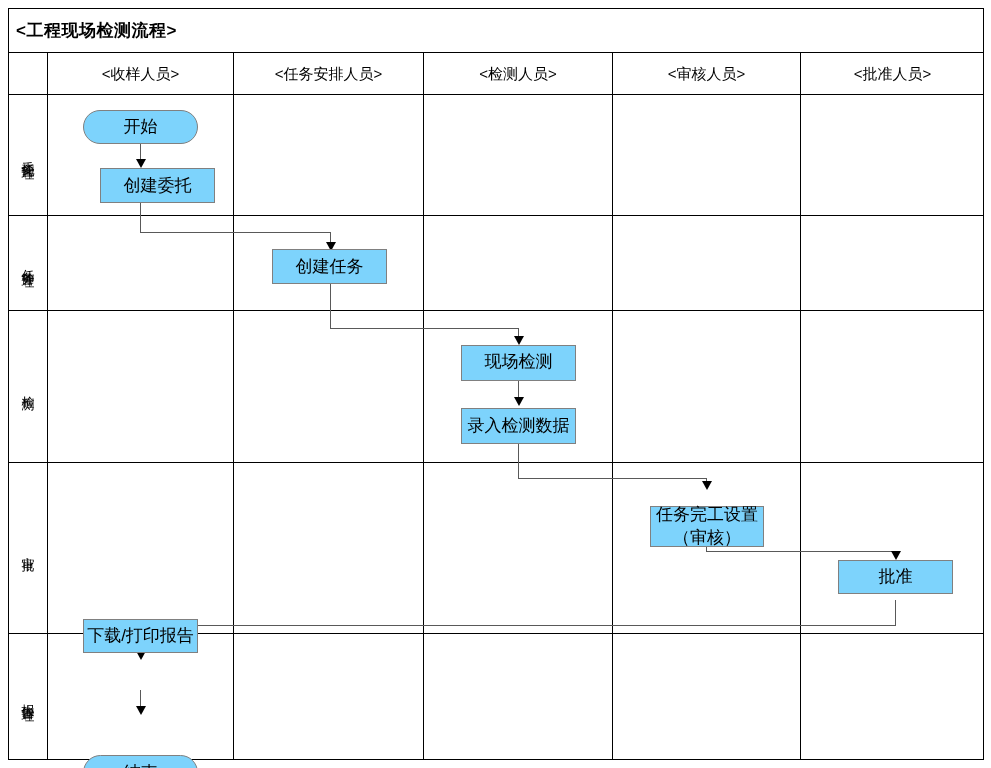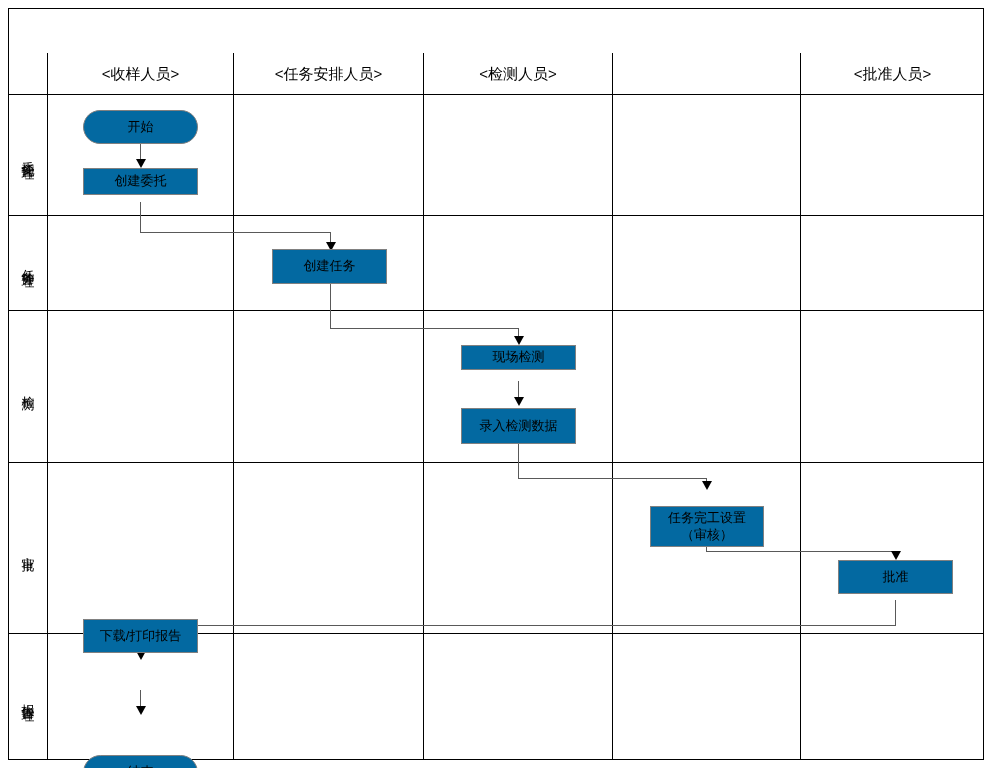--- a/index.html
+++ b/index.html
@@ -94,26 +94,26 @@
     text-orientation: upright;
     letter-spacing: 2px;
     line-height: 1;
   }
 
   
   .node {
     position: absolute;
     box-sizing: border-box;
     border: 1px solid #808080;
-    background: #0369a1;
+    background: #7dd3fc;
     display: flex;
     align-items: center;
     justify-content: center;
     text-align: center;
-    font-size: 13px;
+    font-size: 17px;
     color: #000000;
     line-height: 1.25;
     z-index: 5;
   }
   .node.terminator {
     border-radius: 20px;
   }
   .node.two-line {
     flex-direction: column;
     line-height: 1.3;
@@ -142,20 +142,23 @@
     z-index: 4;
   }
 </style>
 </head>
 <body>
 
 <div id="canvas">
 
   <div class="frame"></div>
 
+  <div class="title-row">
+    <span class="title-text">&lt;工程现场检测流程&gt;</span>
+  </div>
 
   <div class="vline" style="left:47px;  top:53px; height:707px;"></div>
   <div class="vline" style="left:233px; top:53px; height:707px;"></div>
   <div class="vline" style="left:423px; top:53px; height:707px;"></div>
   <div class="vline" style="left:612px; top:53px; height:707px;"></div>
   <div class="vline" style="left:800px; top:53px; height:707px;"></div>
 
   <div class="hline" style="left:8px; top:94px;  width:976px;"></div>
   <div class="hline" style="left:8px; top:215px; width:976px;"></div>
   <div class="hline" style="left:8px; top:310px; width:976px;"></div>
@@ -164,20 +167,23 @@
 
   <div class="colhead" style="left:48px;  width:185px;">
     <span>&lt;收样人员&gt;</span>
   </div>
   <div class="colhead" style="left:234px; width:189px;">
     <span>&lt;任务安排人员&gt;</span>
   </div>
   <div class="colhead" style="left:424px; width:188px;">
     <span>&lt;检测人员&gt;</span>
   </div>
+  <div class="colhead" style="left:613px; width:187px;">
+    <span>&lt;审核人员&gt;</span>
+  </div>
   <div class="colhead" style="left:801px; width:183px;">
     <span>&lt;批准人员&gt;</span>
   </div>
 
   <div class="lane-label" style="top:95px;  height:120px;">
     <span class="vtext">委托管理</span>
   </div>
   <div class="lane-label" style="top:216px; height:94px;">
     <span class="vtext">任务管理</span>
   </div>
@@ -222,29 +228,29 @@
   <div class="conn-v" style="left:140px; top:625px; height:28px;"></div>
   <div class="arrow-down" style="left:136px; top:651px;"></div>
 
   <div class="conn-v" style="left:140px; top:690px; height:17px;"></div>
   <div class="arrow-down" style="left:136px; top:706px;"></div>
 
   <div class="node terminator" style="left:83px; top:110px; width:115px; height:34px;">
     <span>开始</span>
   </div>
 
-  <div class="node" style="left:83px; top:168px; width:115px; height:27px;text-align:right;">
+  <div class="node" style="left:100px; top:168px; width:115px; height:35px;text-align:right;">
     <span>创建委托</span>
   </div>
 
   <div class="node" style="left:272px; top:249px; width:115px; height:35px;">
     <span>创建任务</span>
   </div>
 
-  <div class="node" style="left:461px; top:345px; width:115px; height:25px;">
+  <div class="node" style="left:461px; top:345px; width:115px; height:36px;font-family:Liberation Mono, monospace;">
     <span>现场检测</span>
   </div>
 
   <div class="node" style="left:461px; top:408px; width:115px; height:36px;">
     <span>录入检测数据</span>
   </div>
 
   <div class="node two-line" style="left:650px; top:490px; width:114px; height:41px;margin-top:16px;">
     <span>任务完工设置</span>
     <span>（审核）</span>

